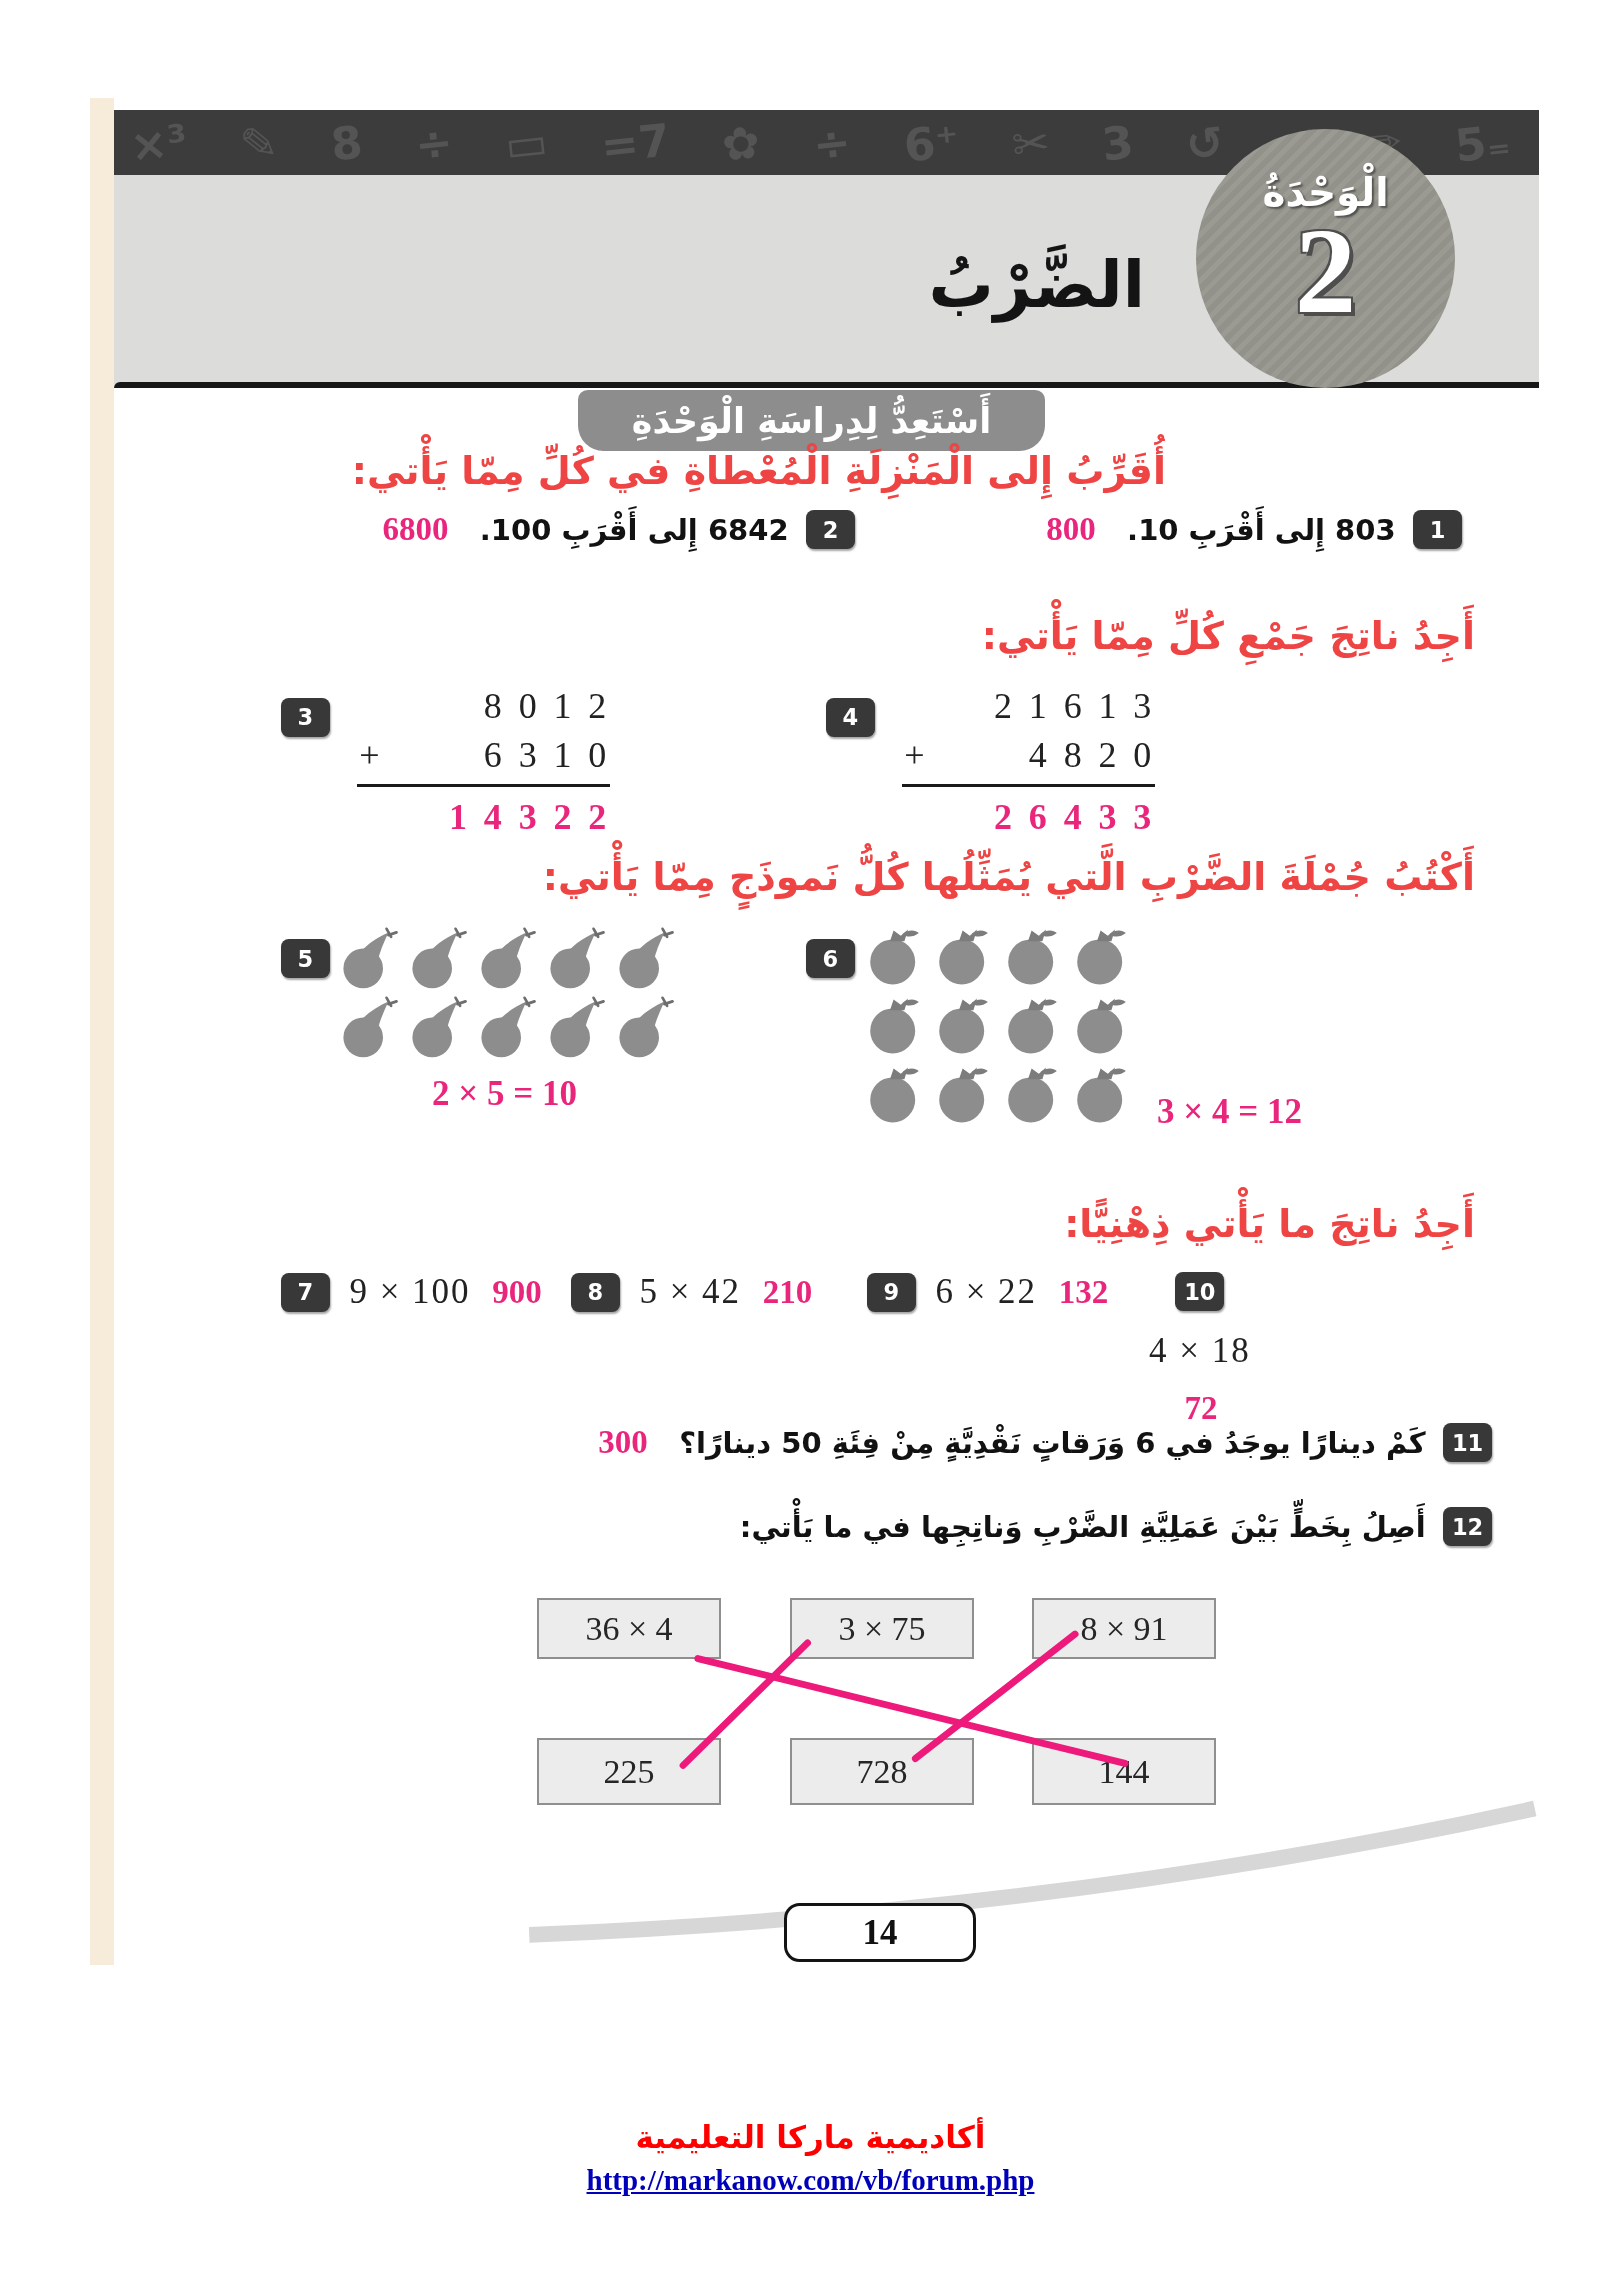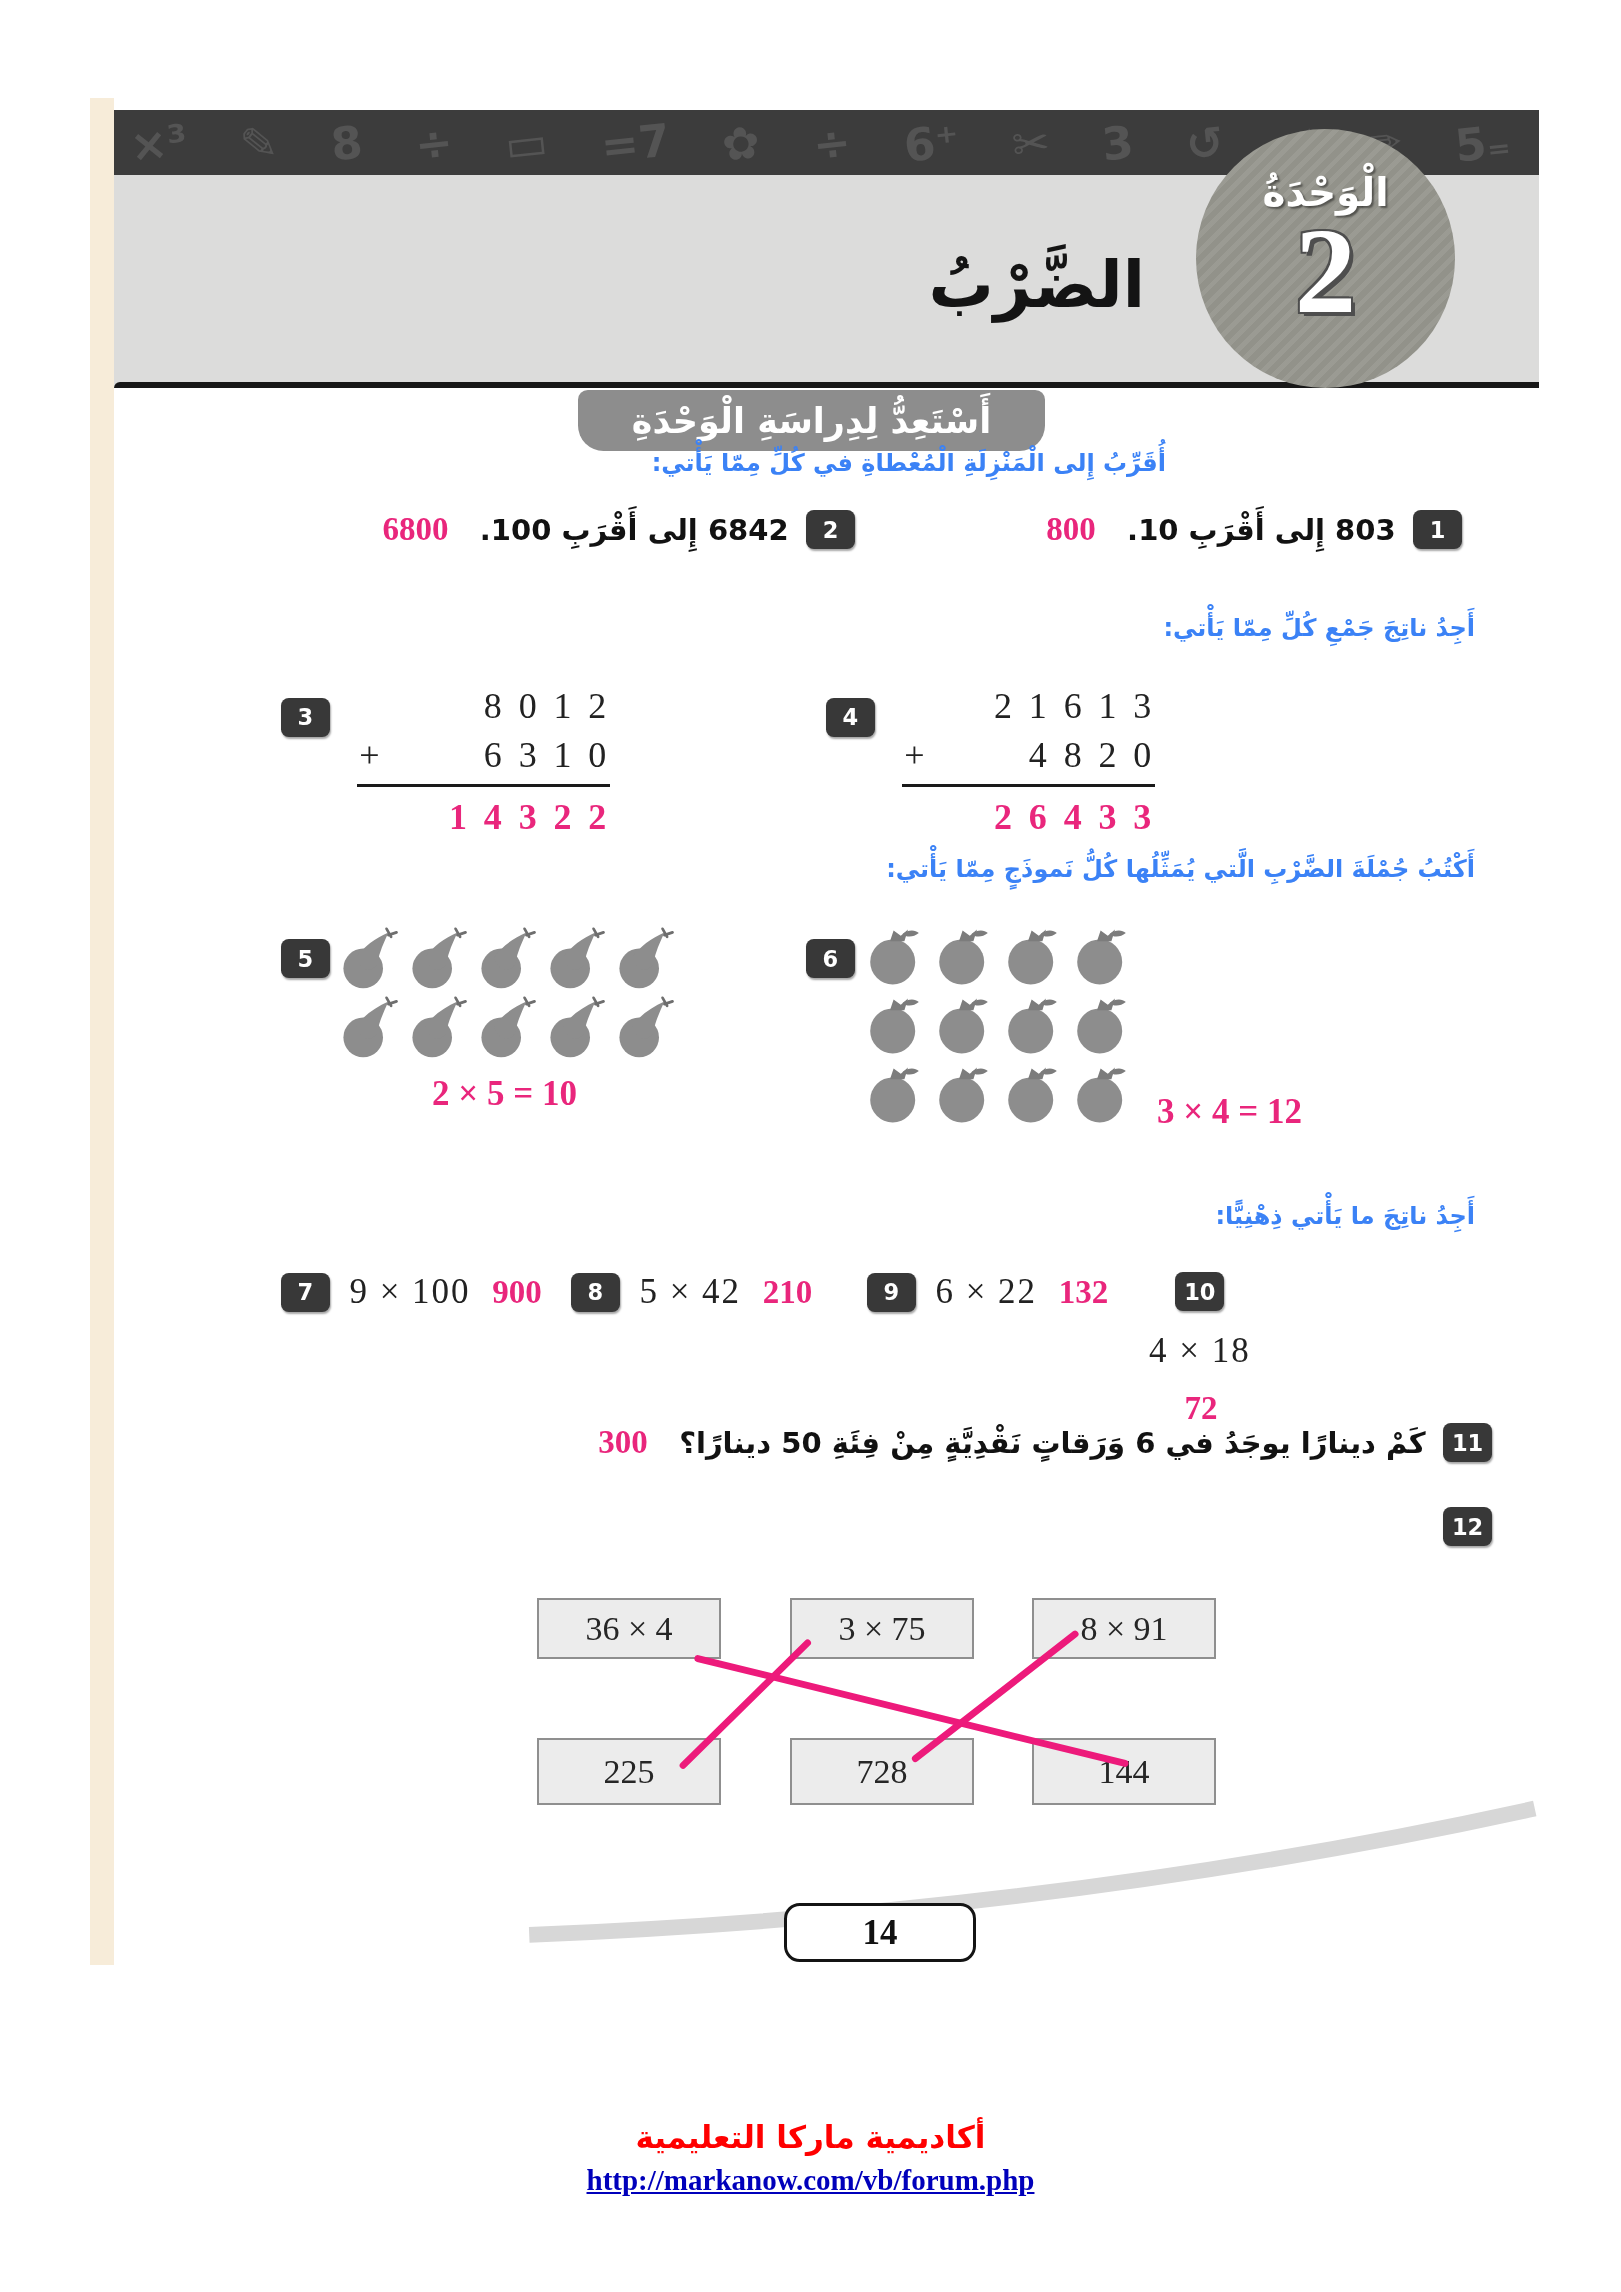--- a/index.html
+++ b/index.html
@@ -28,21 +28,21 @@
      font-family:"Liberation Serif","DejaVu Serif",serif;
      text-shadow:3.9px 3.9px 0 #4e4e4e,-2px -2px 0 #4e4e4e,2px -2px 0 #4e4e4e,-2px 2px 0 #4e4e4e;}
 
   .page-title{top:247px;right:476px;font-size:65px;font-weight:bold;color:#141414;direction:rtl;}
 
   .banner{left:578px;top:390px;width:467px;height:61px;background:#8d8d8d;
      border-radius:9.8px 9.8px 25.5px 25.5px;display:flex;align-items:center;justify-content:center;
      color:#ffffff;font-weight:bold;font-size:35px;direction:rtl;}
 
   
-  .instr{font-size:24px;font-weight:bold;color:#3b82f6;direction:rtl;white-space:nowrap;}
+  .instr{font-size:38px;font-weight:bold;color:#ef4444;direction:rtl;white-space:nowrap;}
   .itext{font-size:29px;font-weight:bold;color:#121212;direction:rtl;white-space:nowrap;}
   .badge{min-width:39px;height:39px;padding:0 4.9px;background:#383838;color:#ffffff;
      border-radius:7.8px;display:inline-flex;align-items:center;justify-content:center;
      font-size:22.5px;font-weight:bold;box-shadow:1px 2px 2px rgba(0,0,0,.35);flex:0 0 auto;}
   .ans{color:#e9267c;font-family:Liberation Serif, serif;font-weight:bold;}
   .num{font-family:"Liberation Serif","DejaVu Serif",serif;color:#222;}
 
   .r-item{display:flex;align-items:center;gap:17.6px;direction:rtl;}
   .r-item .itext{font-weight:bold;}
   .r-item .ans{font-size:33px;margin-right:13.7px;}
@@ -308,20 +308,21 @@
 </div>
 
 <div class="abs r-item" style="top:1423px;right:129px;">
   <span class="badge">11</span>
   <span class="itext">كَمْ دينارًا يوجَدُ في 6 وَرَقاتٍ نَقْدِيَّةٍ مِنْ فِئَةِ 50 دينارًا؟</span>
   <span class="ans">300</span>
 </div>
 
 <div class="abs r-item" style="top:1507px;right:129px;">
   <span class="badge">12</span>
+  <span class="itext">أَصِلُ بِخَطٍّ بَيْنَ عَمَلِيَّةِ الضَّرْبِ وَناتِجِها في ما يَأْتي:</span>
 </div>
 
 <div class="abs mbox" style="left:537px;top:1598px;">36 × 4</div>
 <div class="abs mbox" style="left:790px;top:1598px;">3 × 75</div>
 <div class="abs mbox" style="left:1032px;top:1598px;">8 × 91</div>
 
 <div class="abs mbox bottom" style="left:537px;top:1738px;">225</div>
 <div class="abs mbox bottom" style="left:790px;top:1738px;">728</div>
 <div class="abs mbox bottom" style="left:1032px;top:1738px;">144</div>
 

